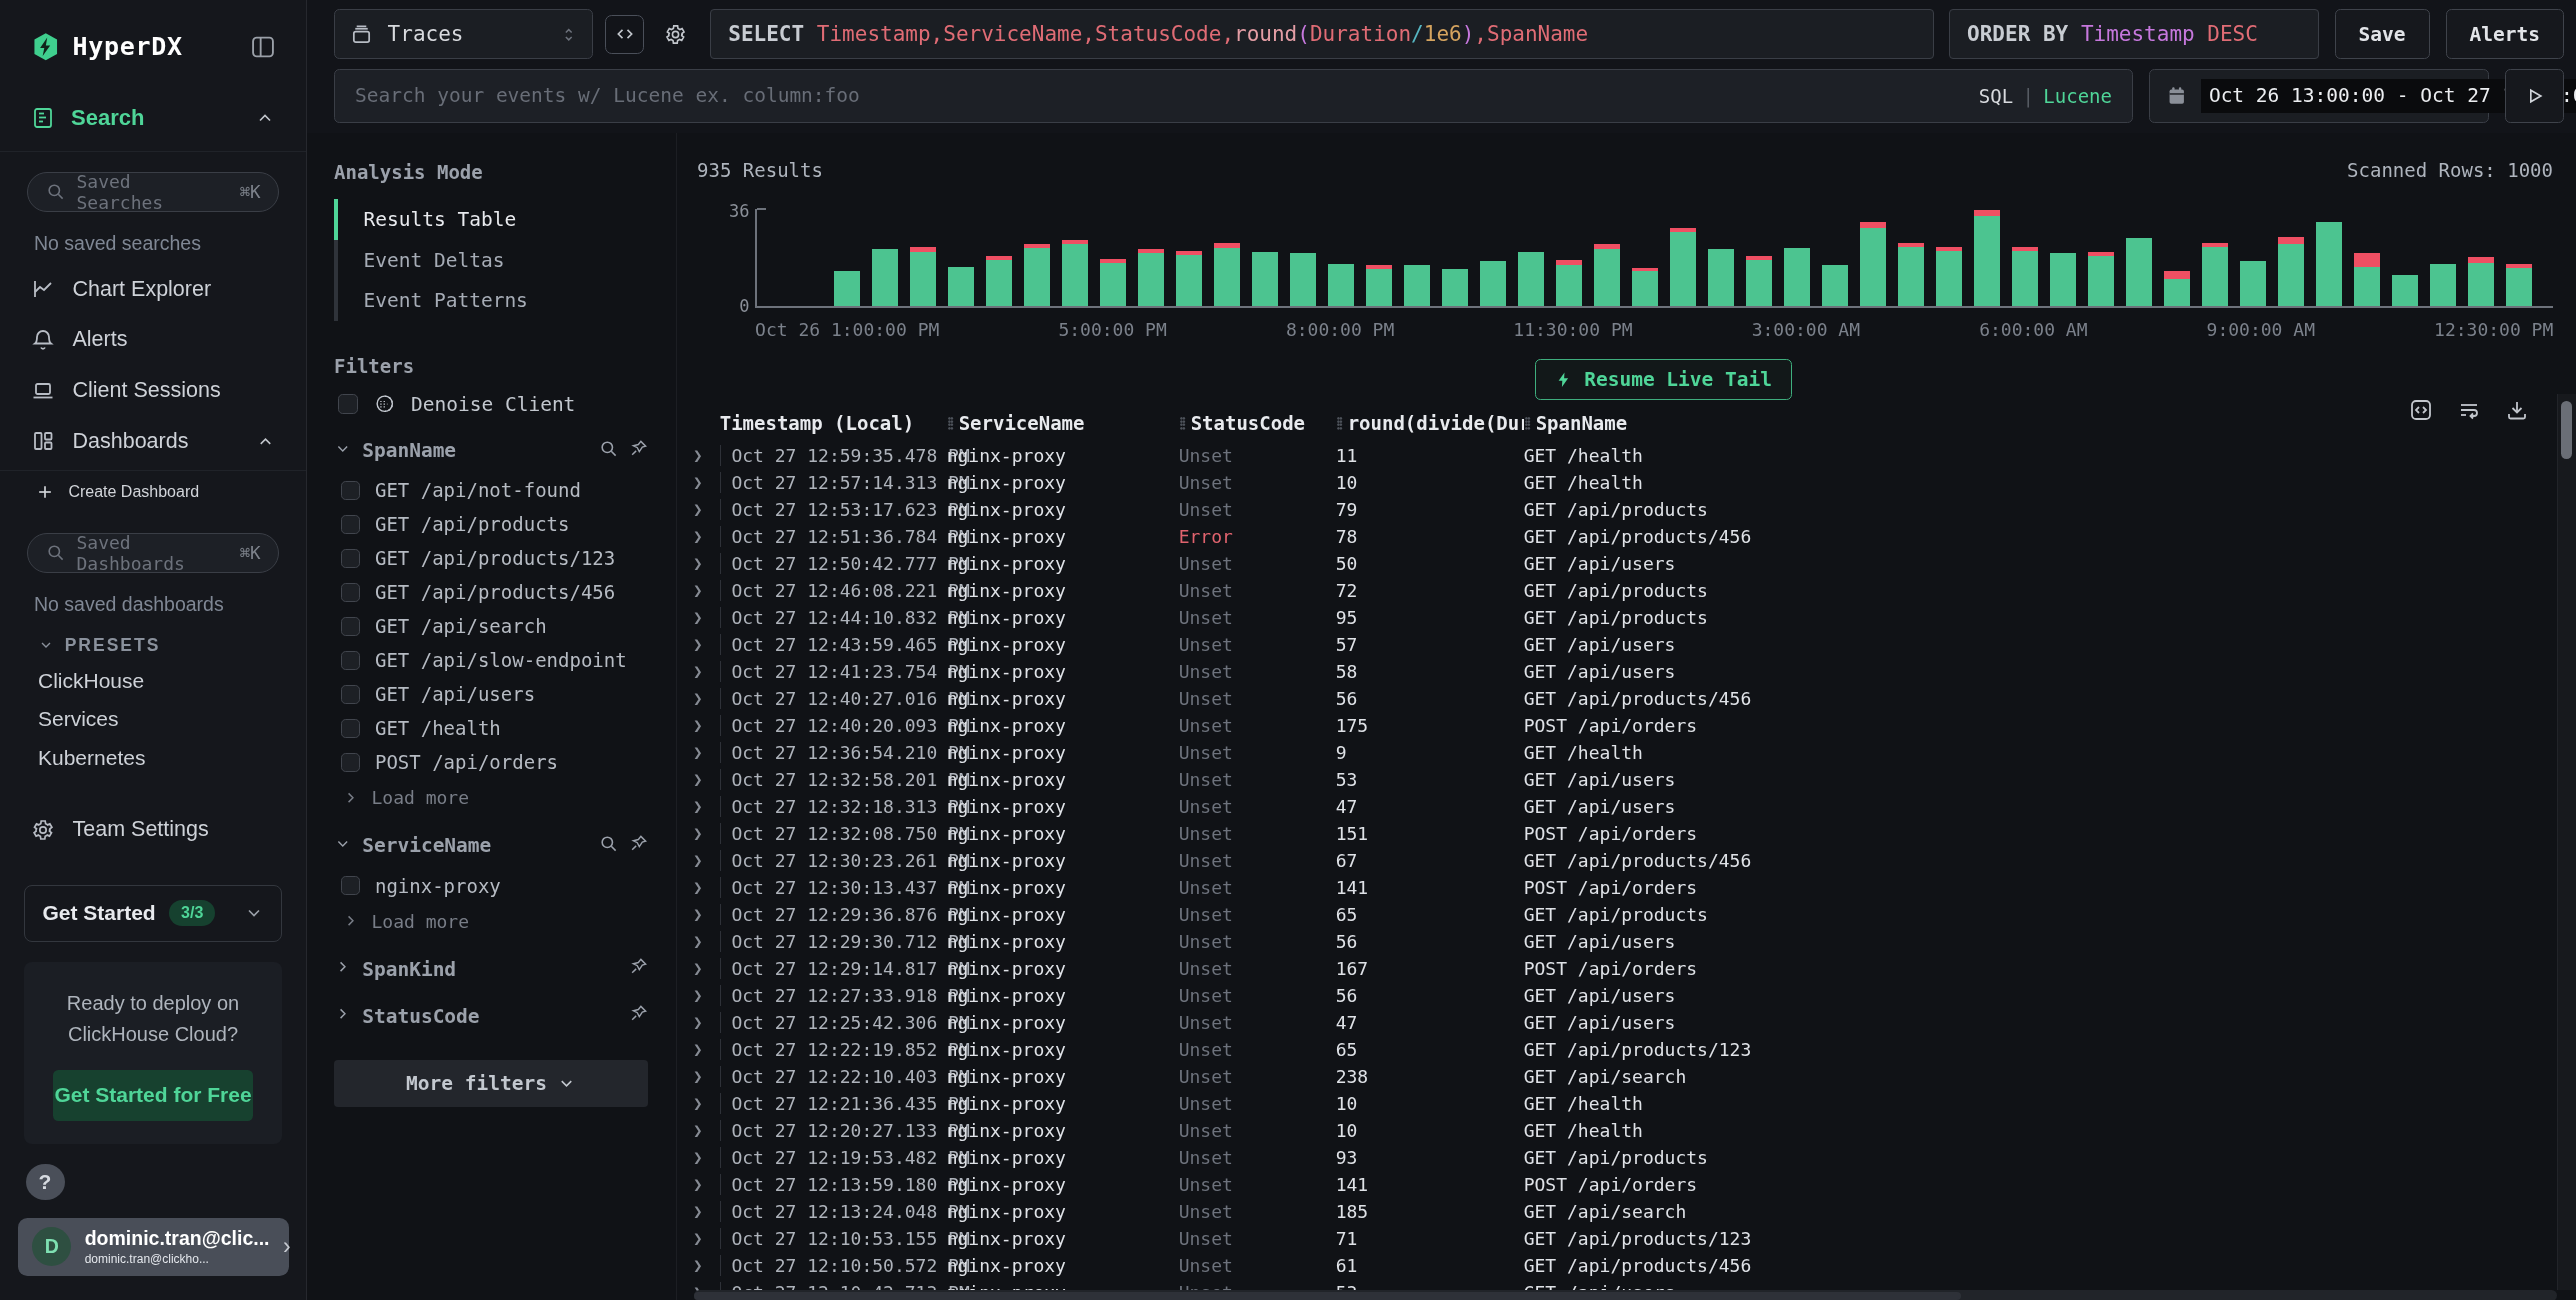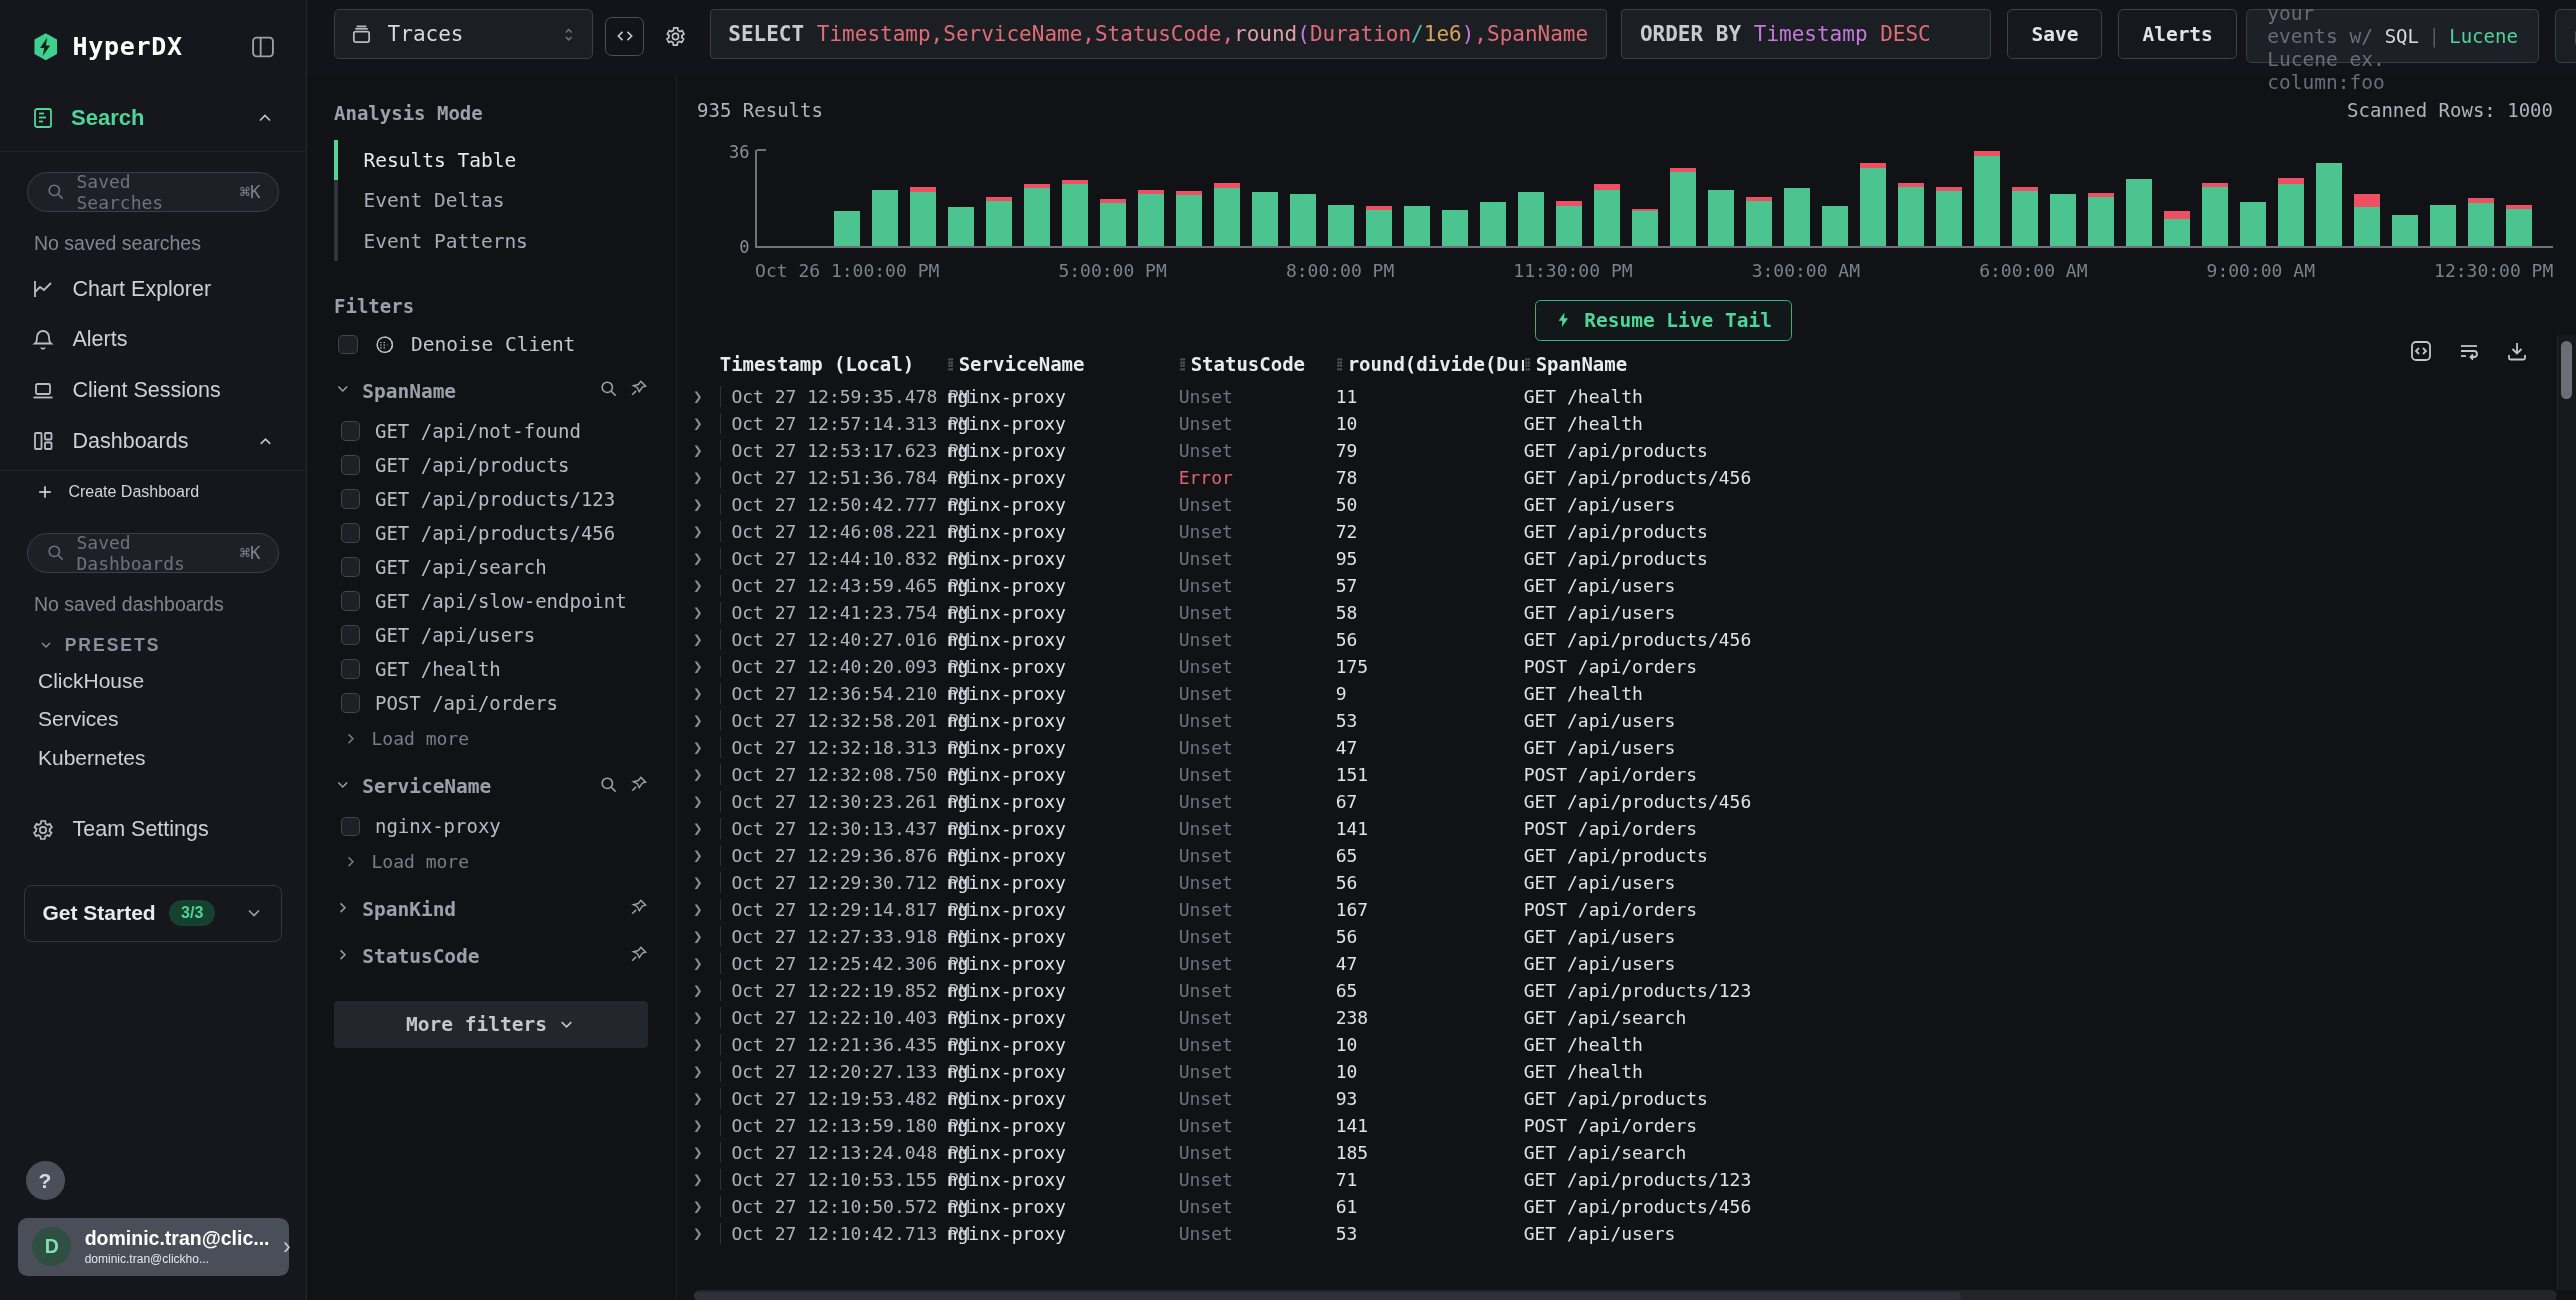--- a/index.html
+++ b/index.html
@@ -33,21 +33,21 @@
   .side-spacer { flex:1; }
   .help-circle { width:39px; height:39px; border-radius:50%; background:#4a4f59; color:#d6dae0; display:flex; align-items:center; justify-content:center; font-size:21px; font-weight:bold; margin:0 0 17.5px 25.5px; }
   .user-row { margin:0 17.5px 25.5px; background:#494e58; border-radius:9.4px; padding:9.4px 14.8px; display:flex; align-items:center; gap:13.4px; }
   .avatar { width:39px; height:39px; min-width:39px; border-radius:50%; background:#2e4f41; color:#7fe0b2; font-weight:bold; font-size:19.5px; display:flex; align-items:center; justify-content:center; }
   .user-name { font-weight:bold; font-size:19.5px; color:#fff; }
   .user-email { font-size:12px; color:#e4e7ec; margin-top:1.3px; }
   .user-chev { margin-left:auto; color:#c6cad1; font-size:23px; }
 
   
   .right { flex:1; display:flex; flex-direction:column; min-width:0; background:#101216; }
-  .top-header { padding:9.4px 12px 10.7px 27px; display:flex; flex-direction:row; gap:9.4px; background:#121419; }
+  .top-header { padding:9.4px 12px 10.7px 27px; display:flex; flex-direction:column; gap:9.4px; background:#121419; }
   .hrow { display:flex; align-items:stretch; }
   .source-select { width:259px; background:#1b1e23; border:1.3px solid #3a3e46; border-radius:5.4px; height:50px;
                    display:flex; align-items:center; gap:14.8px; padding:0 14.8px; font-size:21px; color:#d8dade; }
   .updown { margin-left:auto; color:#6d727c; }
   .hbtn-icon { width:39px; height:39px; align-self:center; display:flex; align-items:center; justify-content:center; color:#c2c6cc; margin-left:12px; }
   .hbtn-icon.boxed { border:1.3px solid #4a4f59; border-radius:6.7px; }
   .code-editor { flex:1; background:#1b1e23; border:1.3px solid #3a3e46; border-radius:4px; height:50px;
                  display:flex; align-items:center; padding:0 17.5px; font-size:21px; margin-left:14.8px; white-space:pre; overflow:hidden; }
   .order-editor { width:370px; flex:none; }
   .tok-kw { color:#c8ccd2; font-weight:bold; }
@@ -280,20 +280,25 @@
       <span class="gs-label">Get Started</span>
       <span class="badge">3/3</span>
       <span class="spacer" style="flex:1"></span>
       <span class="icon">
         <svg width="20" height="20" viewBox="0 0 24 24" fill="none" stroke="#9aa0a8" stroke-width="2">
             <polyline points="6,9 12,15 18,9"></polyline>
           </svg>
       </span>
     </div>
 
+    <div class="promo-card">
+      <div>Ready to deploy on</div>
+      <div>ClickHouse Cloud?</div>
+      <button class="promo-btn">Get Started for Free</button>
+    </div>
 
     <div class="side-spacer"></div>
 
     <div class="help-circle">?</div>
 
     <div class="user-row">
       <div class="avatar">D</div>
       <div>
         <div class="user-name">dominic.tran@clic...</div>
         <div class="user-email">dominic.tran@clickho...</div>

